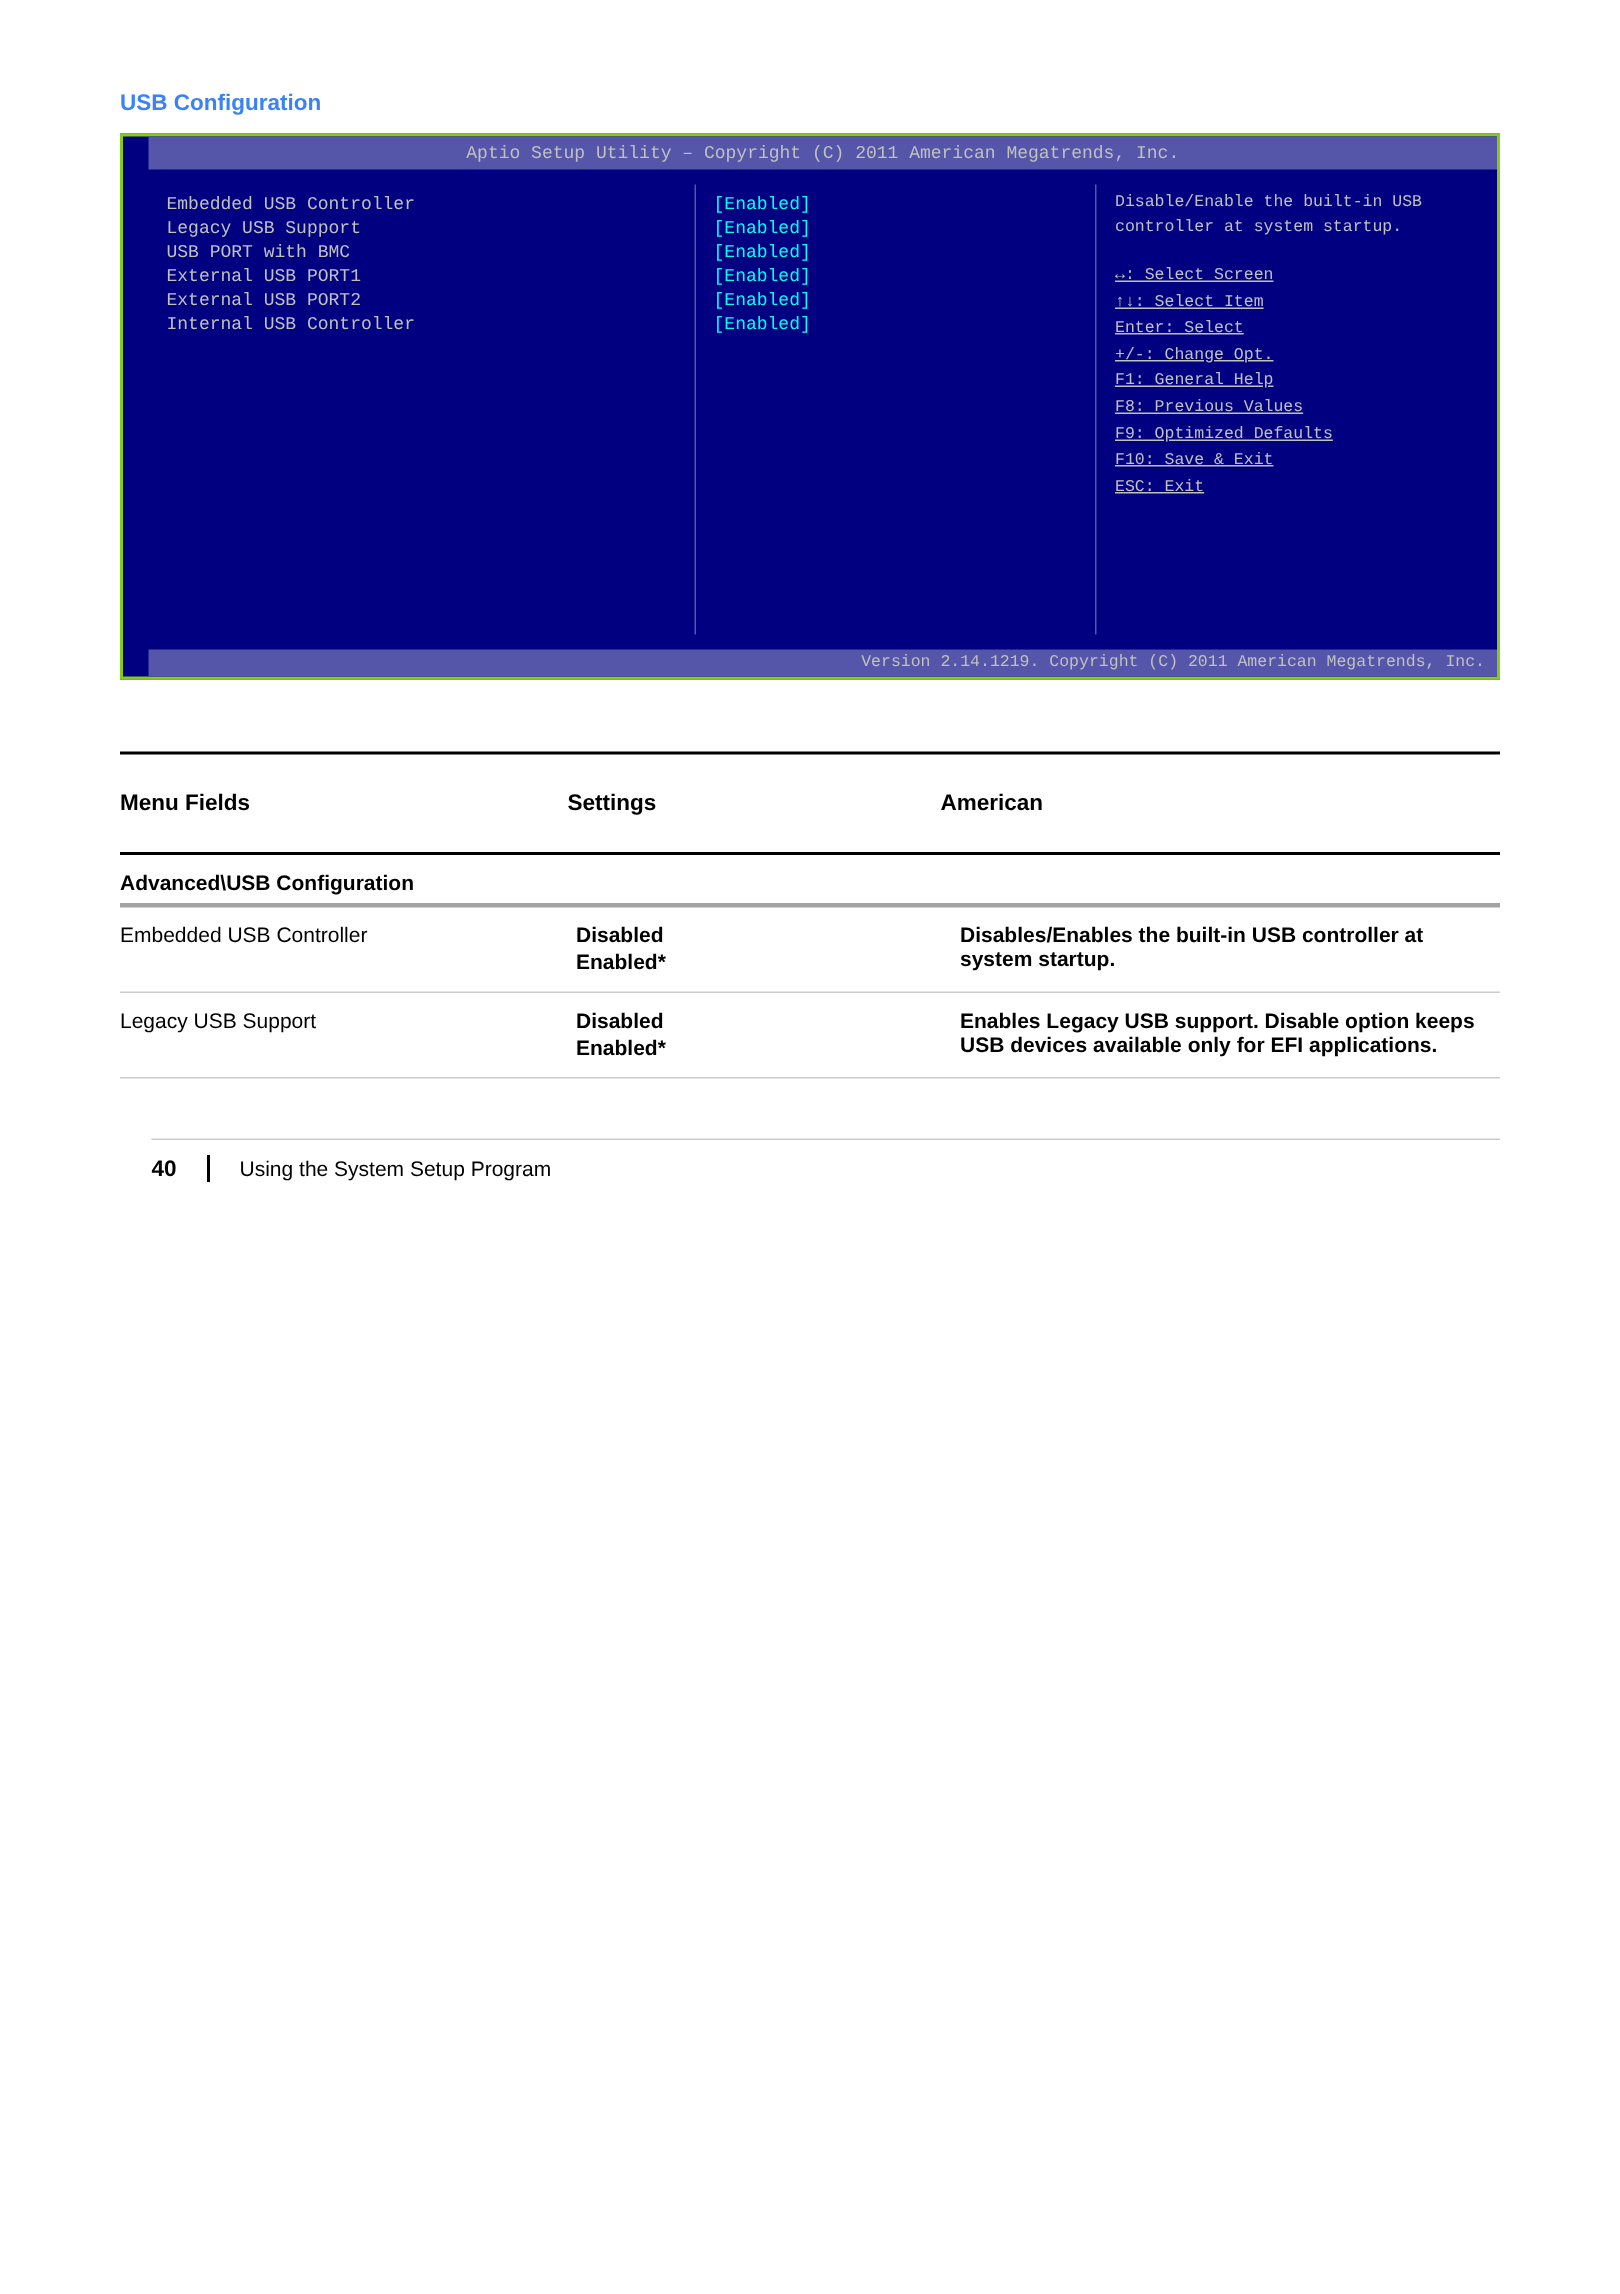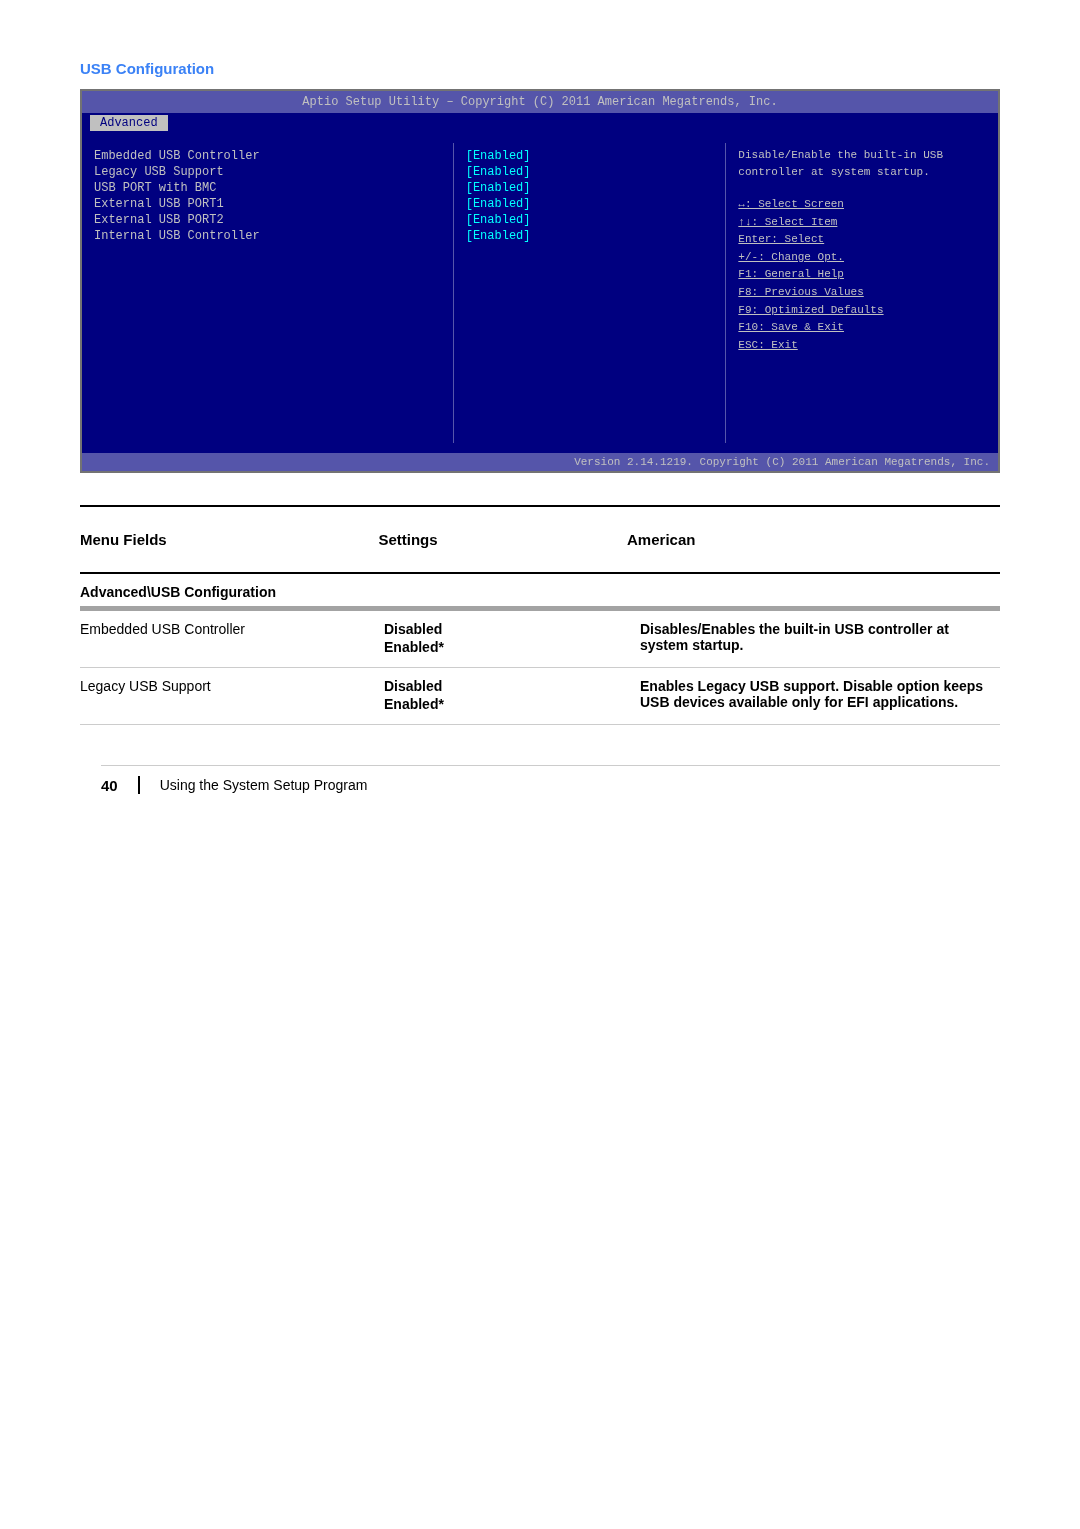--- a/index.html
+++ b/index.html
@@ -16,27 +16,28 @@
     
     .page-title {
       font-size: 15px;
       font-weight: bold;
       margin-bottom: 12px;
       color: #3b82f6;
     }
 
     
     .bios-screen {
-      border: 2px solid #737373;
+      border: 2px solid #84cc16;
       background: #000080;
       color: #c0c0c0;
       font-family: 'Courier New', monospace;
       font-size: 12px;
-      margin-bottom: 32px;
+      margin-bottom: 48px;
       width: 100%;
+      padding-left: 17px;
     }
 
     .bios-header {
       background: #5555aa;
       color: #c0c0c0;
       text-align: center;
       padding: 4px 8px;
       font-size: 12px;
     }
 
@@ -130,21 +131,21 @@
     }
 
     .col-menu { flex: 1.2; font-weight: bold; font-size: 15px; }
     .col-settings { flex: 1; font-weight: bold; font-size: 15px; }
     .col-comments { flex: 1.5; font-weight: bold; font-size: 15px; }
 
     .table-section-header {
       padding: 10px 0 6px 0;
       font-weight: bold;
       font-size: 14px;
-      border-bottom: 5px solid #a3a3a3;
+      border-bottom: 3px solid #a3a3a3;
     }
 
     .table-row {
       display: flex;
       border-bottom: 1px solid #ccc;
       padding: 10px 0;
       align-items: flex-start;
     }
 
     .table-row .col-menu {
@@ -198,23 +199,20 @@
       font-size: 14px;
     }
   </style>
 </head>
 <body>
 
 <h1 class="page-title">USB Configuration</h1>
 
 <div class="bios-screen">
   <div class="bios-header">Aptio Setup Utility – Copyright (C) 2011 American Megatrends, Inc.</div>
-  <div class="bios-tab-row">
-    <span class="bios-tab">Advanced</span>
-  </div>
   <div class="bios-body">
     <div class="bios-left">
 
     <div class="bios-item">Embedded USB Controller</div>
         <div class="bios-item">Legacy USB Support</div>
         <div class="bios-item">USB PORT with BMC</div>
         <div class="bios-item">External USB PORT1</div>
         <div class="bios-item">External USB PORT2</div>
         <div class="bios-item">Internal USB Controller</div>
       </div>

